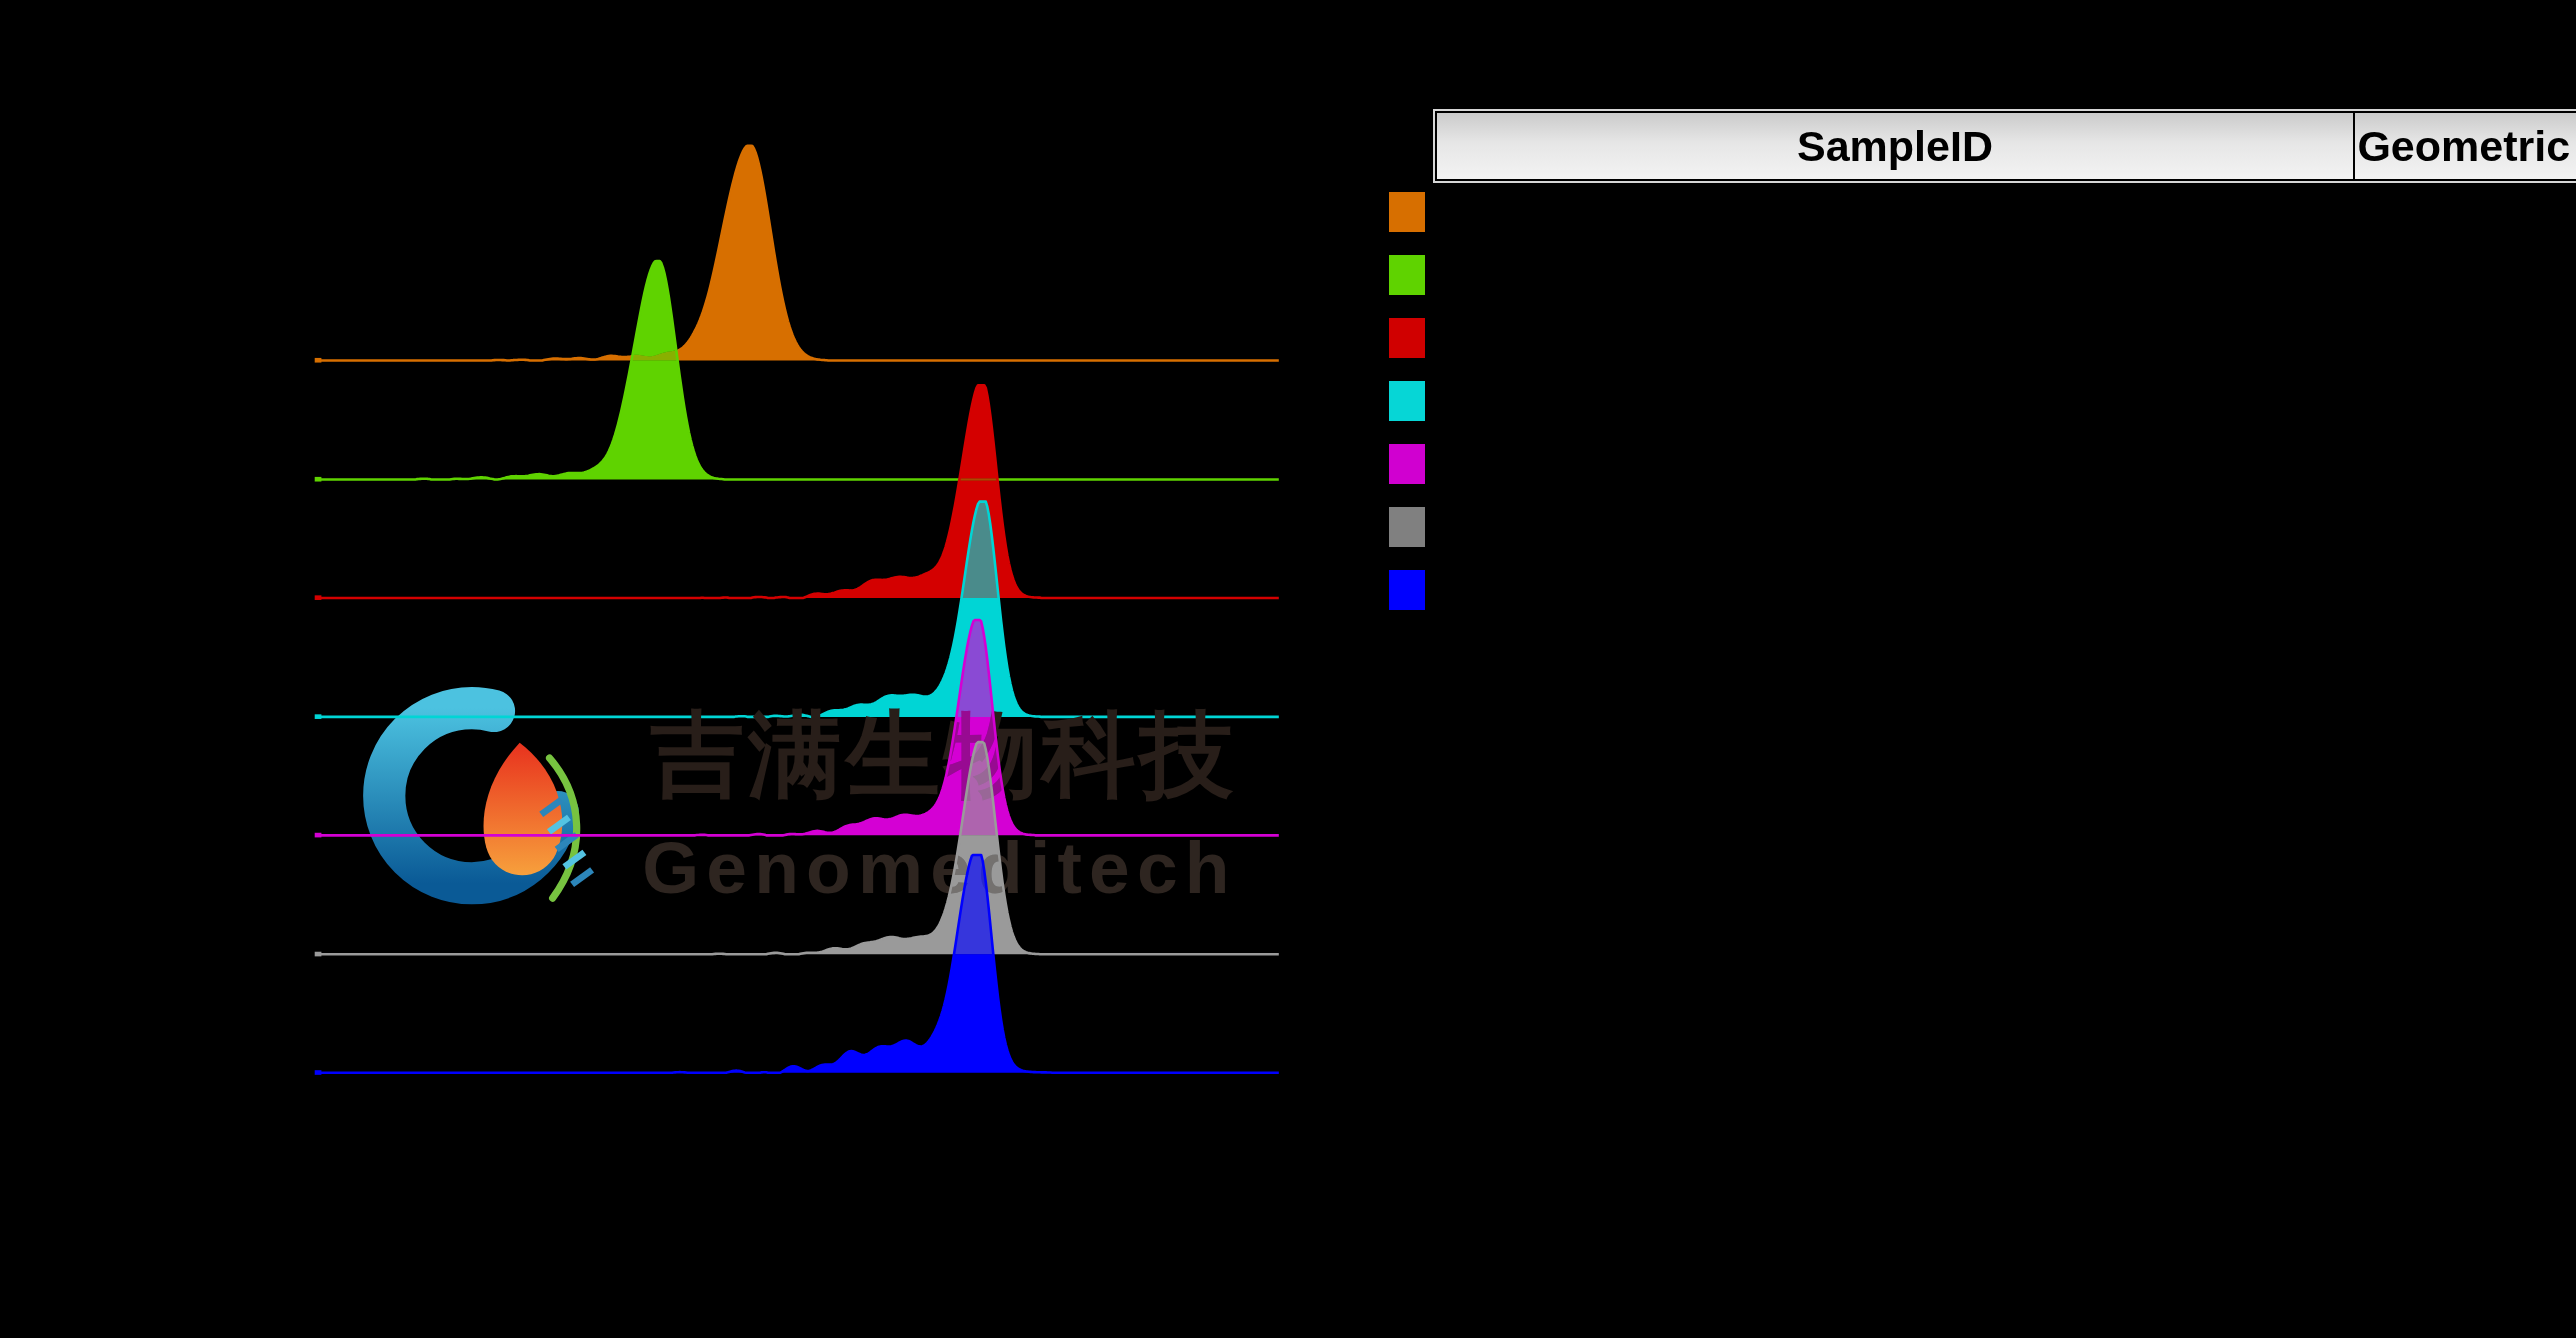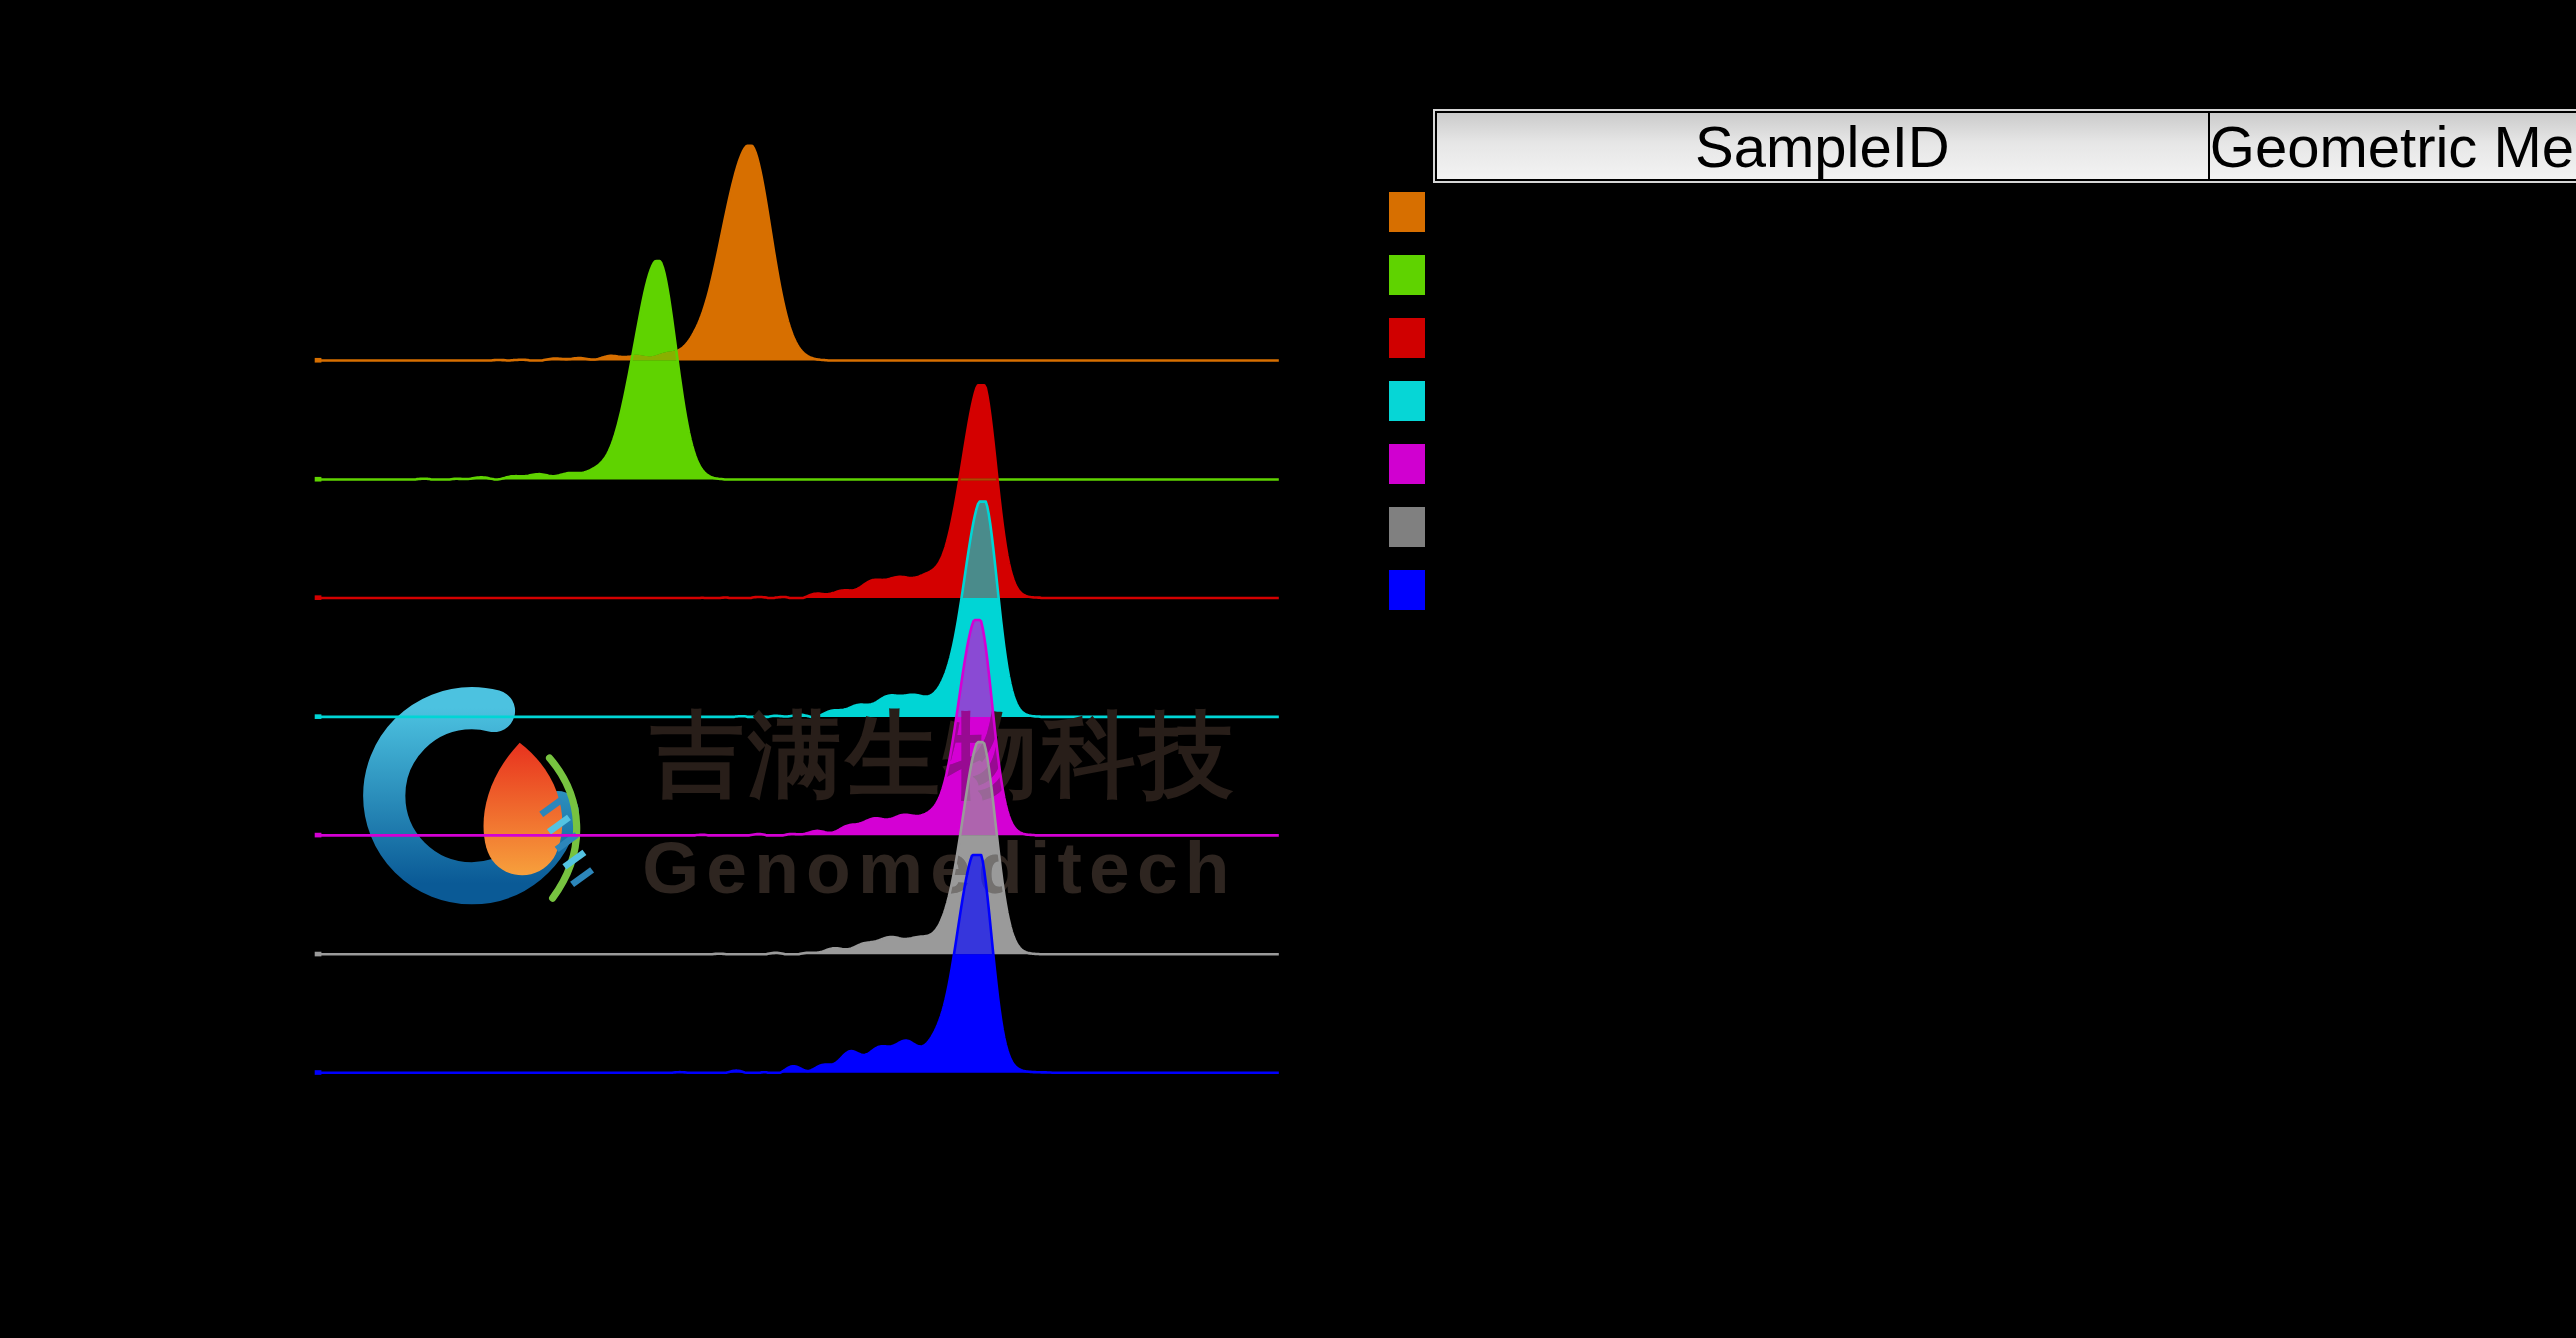--- a/index.html
+++ b/index.html
@@ -5,21 +5,21 @@
   html,body{margin:0;padding:0;background:#000;}
   body{width:2948px;height:1338px;position:relative;overflow:hidden;
        font-family:"Liberation Sans",sans-serif;}
   .stage{position:absolute;inset:0;background:#000;}
   #chart{position:absolute;left:0;top:0;}
   .legend-table{position:absolute;left:1433px;top:109px;width:1447px;
        border:2.1px solid #d6d6d6;box-sizing:border-box;background:transparent;}
   .lt-header{display:flex;border:2.1px solid #000;height:66px;}
   .lt-cell{background:linear-gradient(180deg,#cbcbcb 0%,#e6e6e6 45%,#f3f3f3 100%);
        display:flex;align-items:center;justify-content:center;
-       font-weight:normal;font-size:58px;color:#000;white-space:nowrap;}
+       font-weight:bold;font-size:43px;color:#000;white-space:nowrap;}
   .lt-c1{width:916px;border-right:2.6px solid #000;}
   .lt-c2{flex:1;}
   .swatch{position:absolute;width:36px;height:40px;}
 </style>
 </head>
 <body>
 
 <div class="stage">
   <svg id="chart" width="2948" height="1338" viewBox="0 0 5722 2598">
       <defs>

